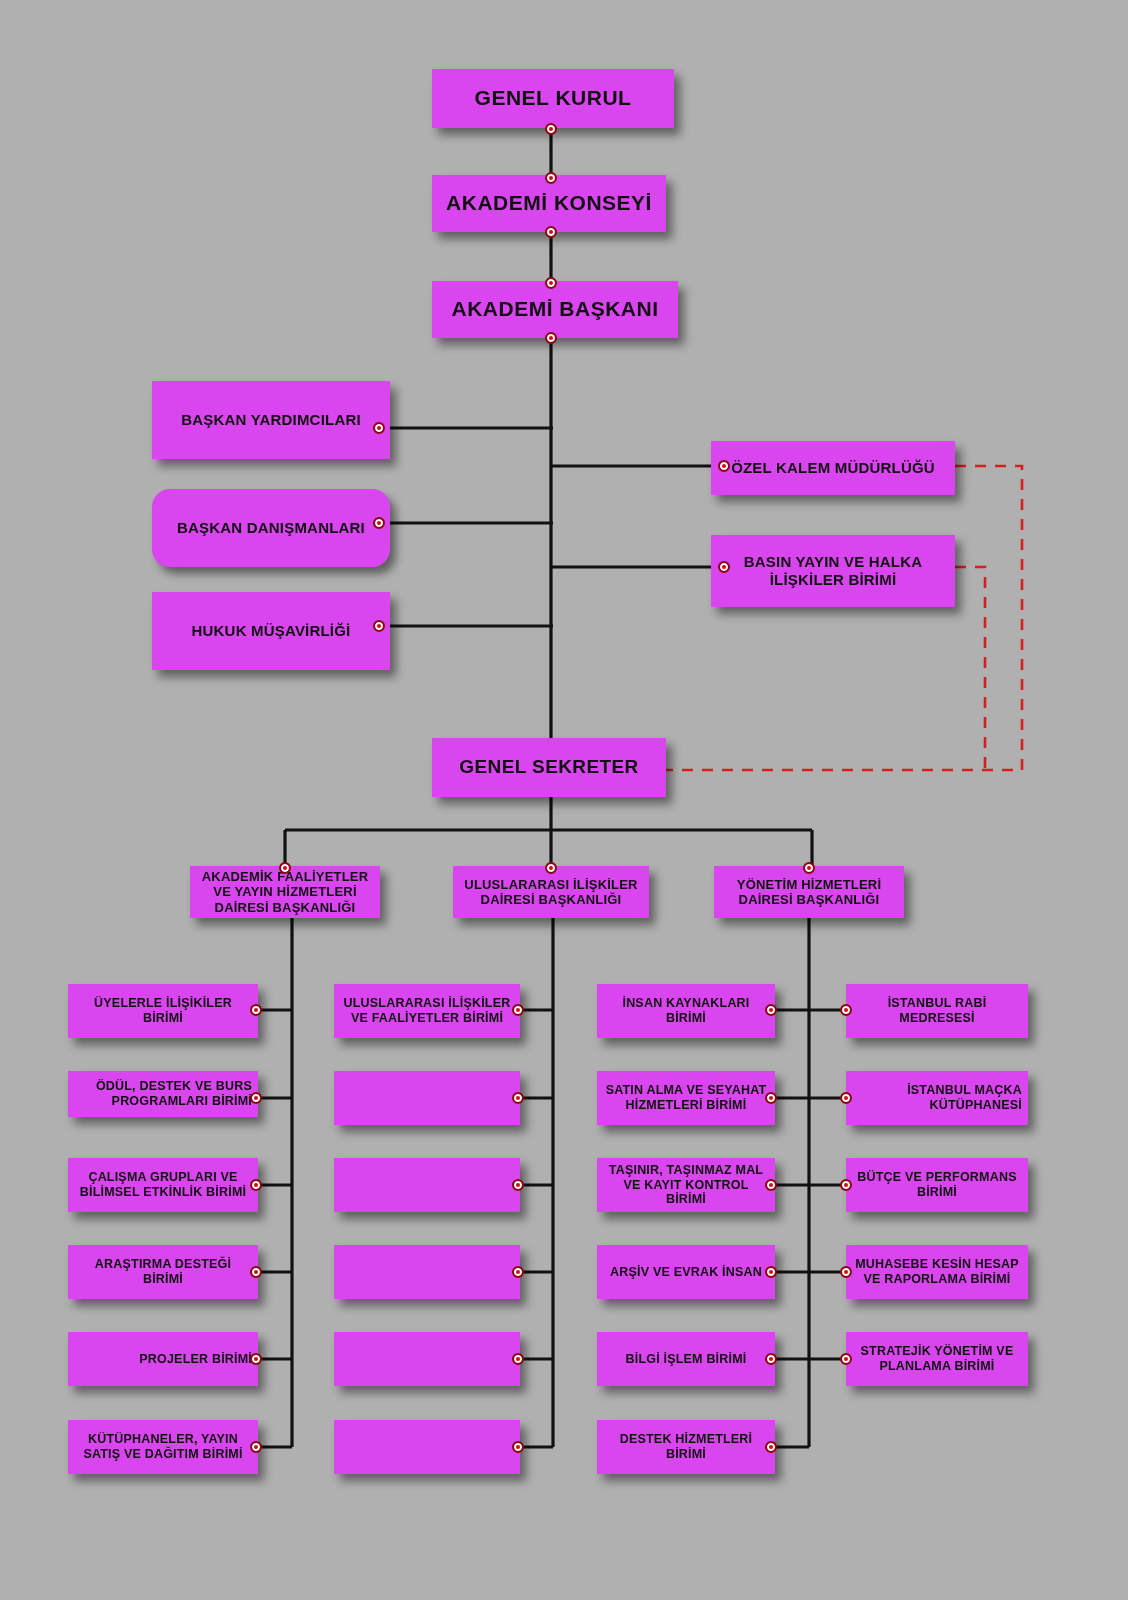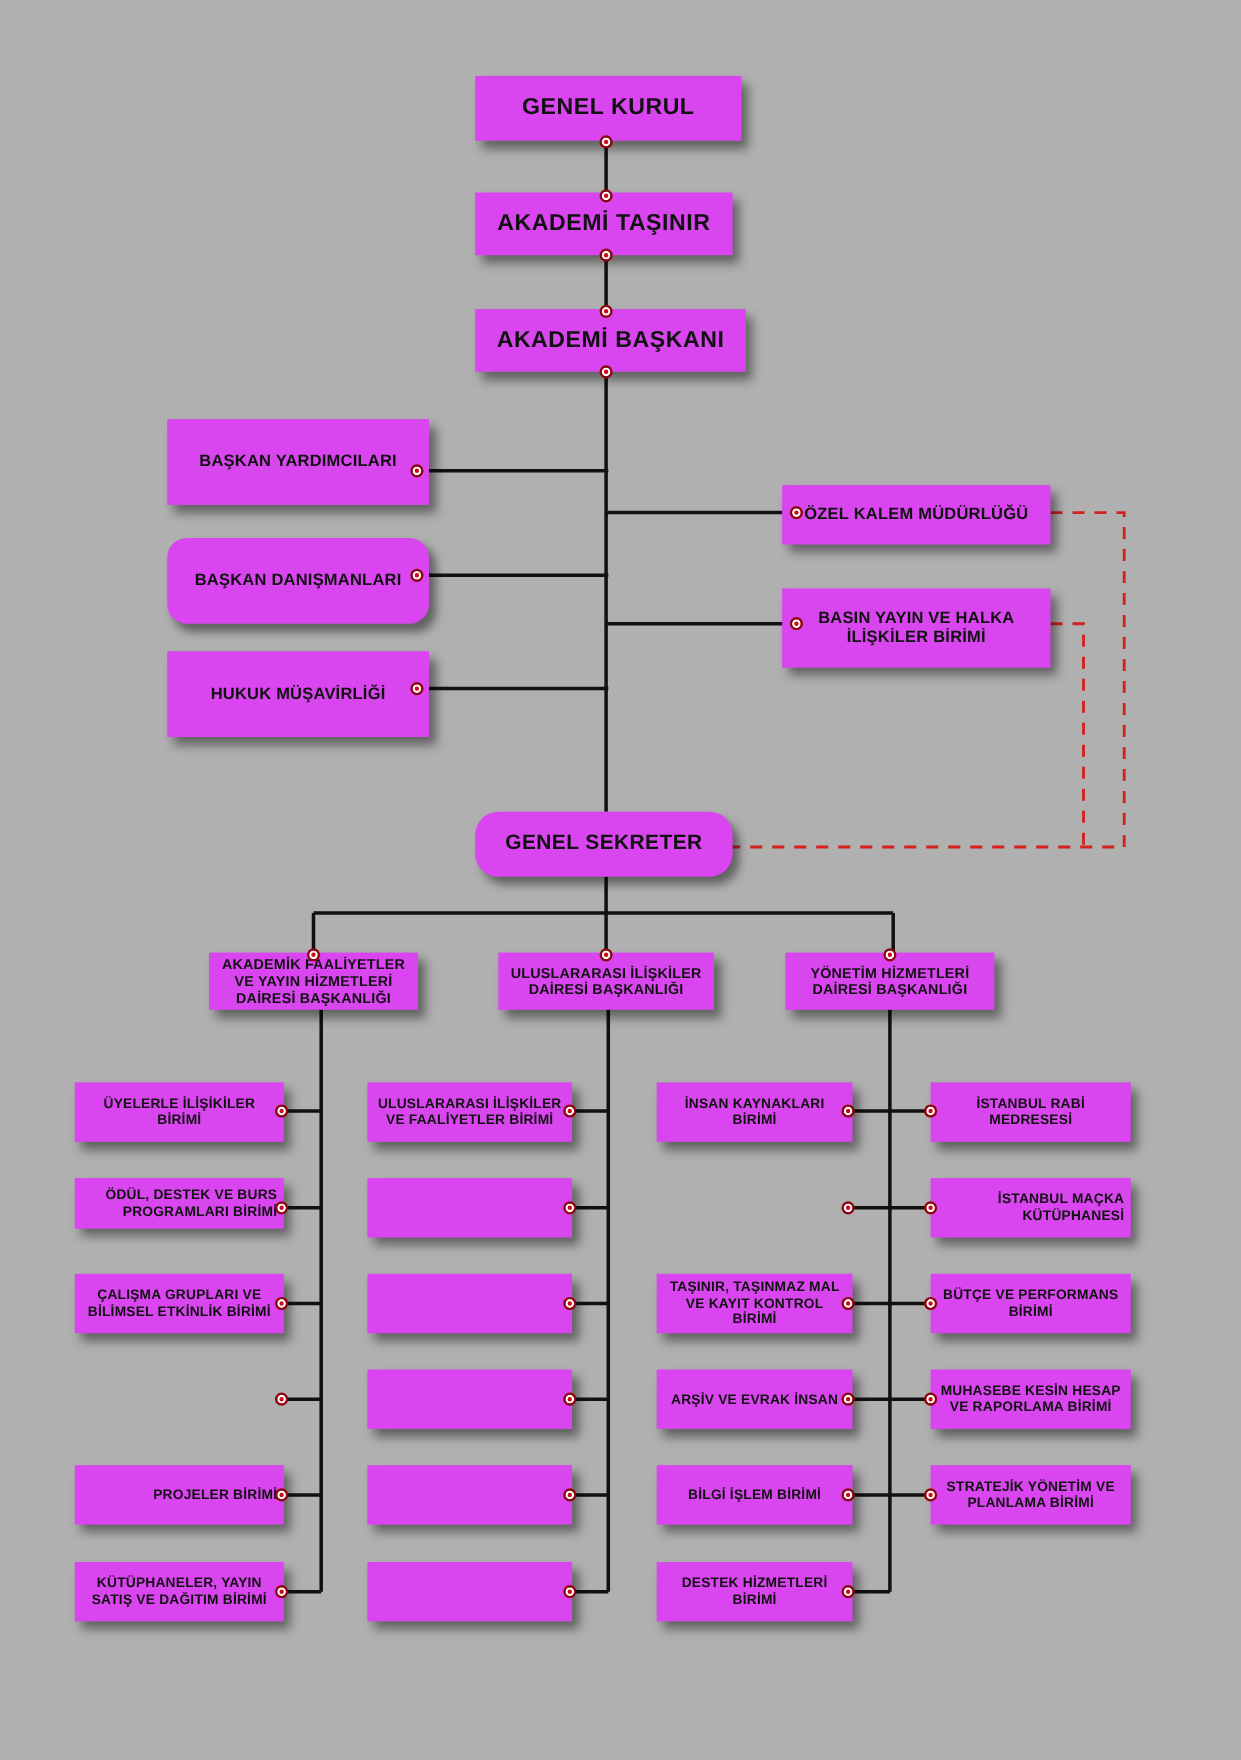--- a/index.html
+++ b/index.html
@@ -96,21 +96,21 @@
       <path d="M 955 567 L 985 567 L 985 770"></path>
     </g>
   </svg>
 
   <div class="node t-xl" style="left:432px; top:69px; width:242px; height:59px;">
     <span class="lbl">GENEL KURUL</span>
   </div>
   <div class="dot" style="left:551px; top:129px;"></div>
 
   <div class="node t-xl" style="left:432px; top:175px; width:234px; height:57px;">
-    <span class="lbl">AKADEMİ TAŞINIR</span>
+    <span class="lbl">AKADEMİ KONSEYİ</span>
   </div>
   <div class="dot" style="left:551px; top:178px;"></div>
   <div class="dot" style="left:551px; top:232px;"></div>
 
   <div class="node t-xl" style="left:432px; top:281px; width:246px; height:57px;">
     <span class="lbl">AKADEMİ BAŞKANI</span>
   </div>
   <div class="dot" style="left:551px; top:283px;"></div>
   <div class="dot" style="left:551px; top:338px;"></div>
 
@@ -132,21 +132,21 @@
   <div class="node t-md" style="left:711px; top:441px; width:244px; height:54px;">
     <span class="lbl">ÖZEL KALEM MÜDÜRLÜĞÜ</span>
   </div>
   <div class="dot" style="left:724px; top:466px;"></div>
 
   <div class="node t-md" style="left:711px; top:535px; width:244px; height:72px;">
     <span class="lbl">BASIN YAYIN VE HALKA İLİŞKİLER BİRİMİ</span>
   </div>
   <div class="dot" style="left:724px; top:567px;"></div>
 
-  <div class="node t-lg" style="left:432px; top:738px; width:234px; height:59px;border-radius:21px;">
+  <div class="node t-lg" style="left:432px; top:738px; width:234px; height:59px;">
     <span class="lbl">GENEL SEKRETER</span>
   </div>
 
   <div class="node t-sm" style="left:190px; top:866px; width:190px; height:52px;">
     <span class="lbl">AKADEMİK FAALİYETLER VE YAYIN HİZMETLERİ DAİRESİ BAŞKANLIĞI</span>
   </div>
   <div class="dot" style="left:285px; top:868px;"></div>
 
   <div class="node t-sm" style="left:453px; top:866px; width:196px; height:52px;">
     <span class="lbl">ULUSLARARASI İLİŞKİLER DAİRESİ BAŞKANLIĞI</span>
@@ -166,20 +166,23 @@
   <div class="node t-xs" style="left:68px; top:1071px; width:190px; height:46px;text-align:right;">
     <span class="lbl">ÖDÜL, DESTEK VE BURS PROGRAMLARI BİRİMİ</span>
   </div>
   <div class="dot" style="left:256px; top:1098px;"></div>
 
   <div class="node t-xs" style="left:68px; top:1158px; width:190px; height:54px;">
     <span class="lbl">ÇALIŞMA GRUPLARI VE BİLİMSEL ETKİNLİK BİRİMİ</span>
   </div>
   <div class="dot" style="left:256px; top:1185px;"></div>
 
+  <div class="node t-xs" style="left:68px; top:1245px; width:190px; height:54px;">
+    <span class="lbl">ARAŞTIRMA DESTEĞİ BİRİMİ</span>
+  </div>
   <div class="dot" style="left:256px; top:1272px;"></div>
 
   <div class="node t-xs" style="left:68px; top:1332px; width:190px; height:54px;text-align:right;">
     <span class="lbl">PROJELER BİRİMİ</span>
   </div>
   <div class="dot" style="left:256px; top:1359px;"></div>
 
   <div class="node t-xs" style="left:68px; top:1420px; width:190px; height:54px;">
     <span class="lbl">KÜTÜPHANELER, YAYIN SATIŞ VE DAĞITIM BİRİMİ</span>
   </div>
@@ -213,20 +216,23 @@
   <div class="node t-xs" style="left:334px; top:1420px; width:186px; height:54px;">
     <span class="lbl"></span>
   </div>
   <div class="dot" style="left:518px; top:1447px;"></div>
 
   <div class="node t-xs" style="left:597px; top:984px; width:178px; height:54px;">
     <span class="lbl">İNSAN KAYNAKLARI BİRİMİ</span>
   </div>
   <div class="dot" style="left:771px; top:1010px;"></div>
 
+  <div class="node t-xs" style="left:597px; top:1071px; width:178px; height:54px;">
+    <span class="lbl">SATIN ALMA VE SEYAHAT HİZMETLERİ BİRİMİ</span>
+  </div>
   <div class="dot" style="left:771px; top:1098px;"></div>
 
   <div class="node t-xs" style="left:597px; top:1158px; width:178px; height:54px;">
     <span class="lbl">TAŞINIR, TAŞINMAZ MAL VE KAYIT KONTROL BİRİMİ</span>
   </div>
   <div class="dot" style="left:771px; top:1185px;"></div>
 
   <div class="node t-xs" style="left:597px; top:1245px; width:178px; height:54px;">
     <span class="lbl">ARŞİV VE EVRAK İNSAN</span>
   </div>

